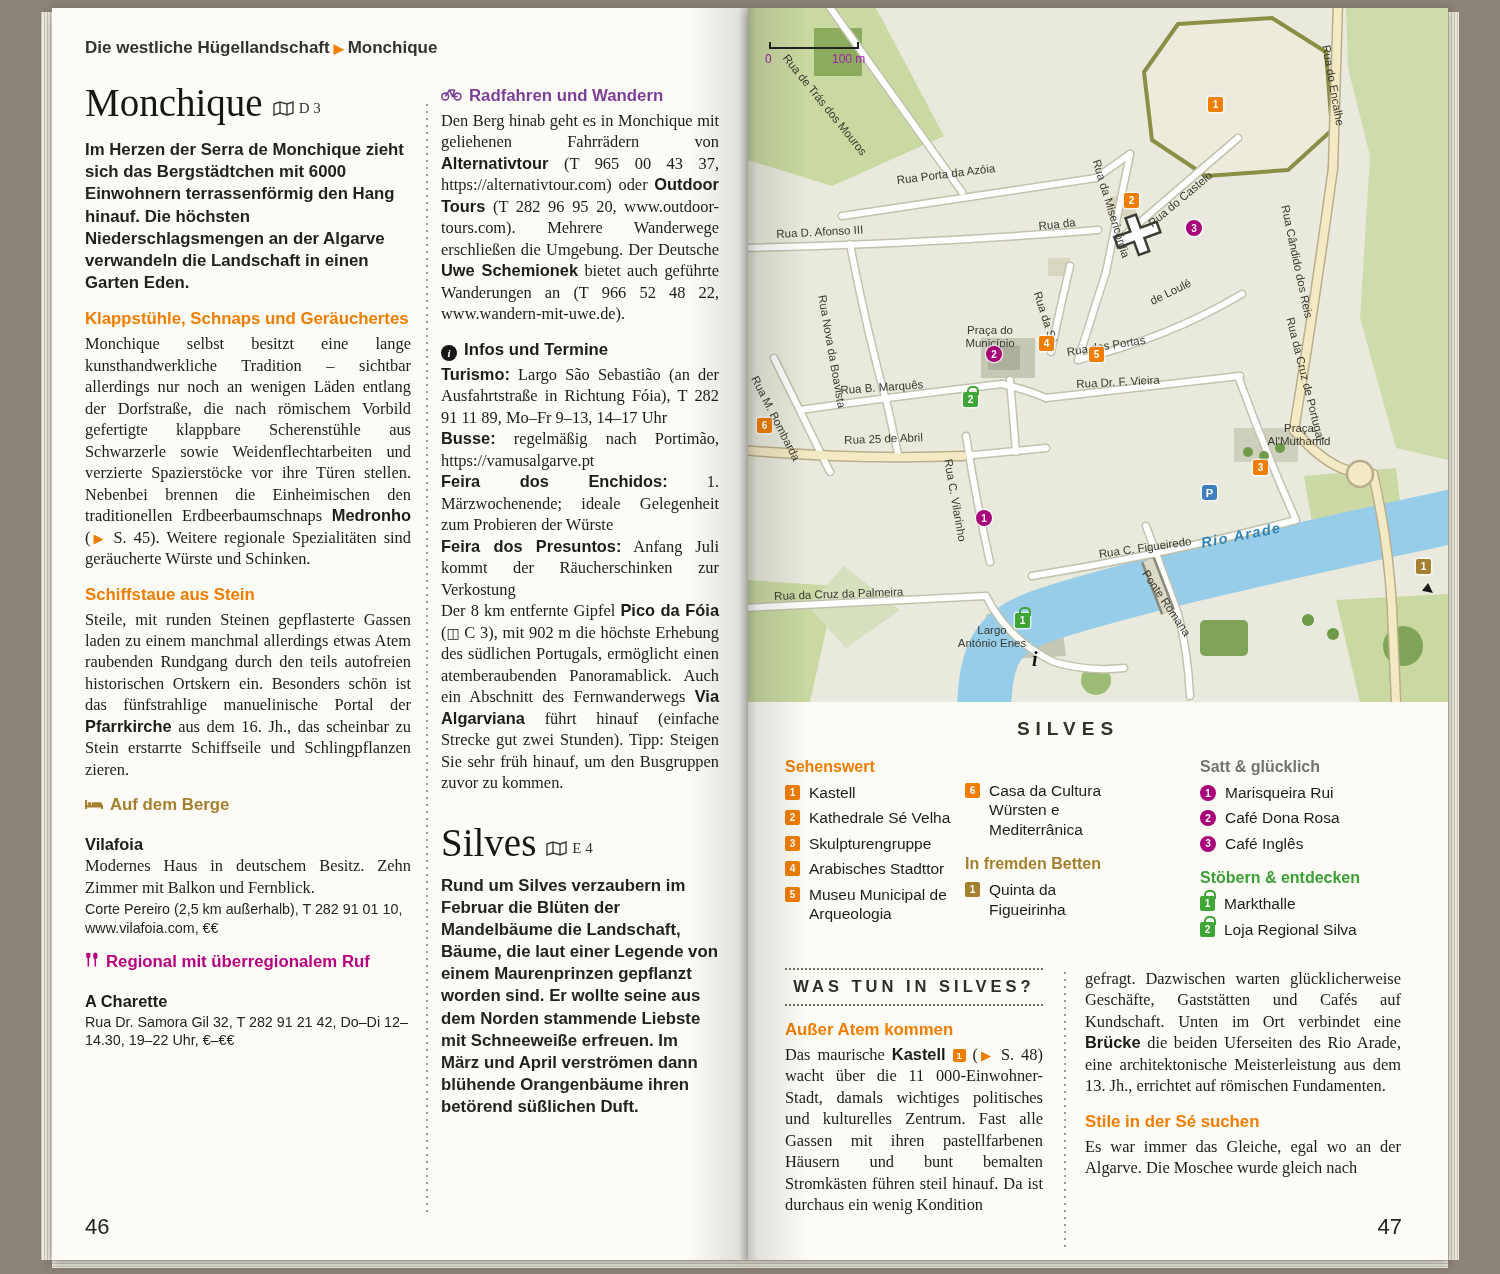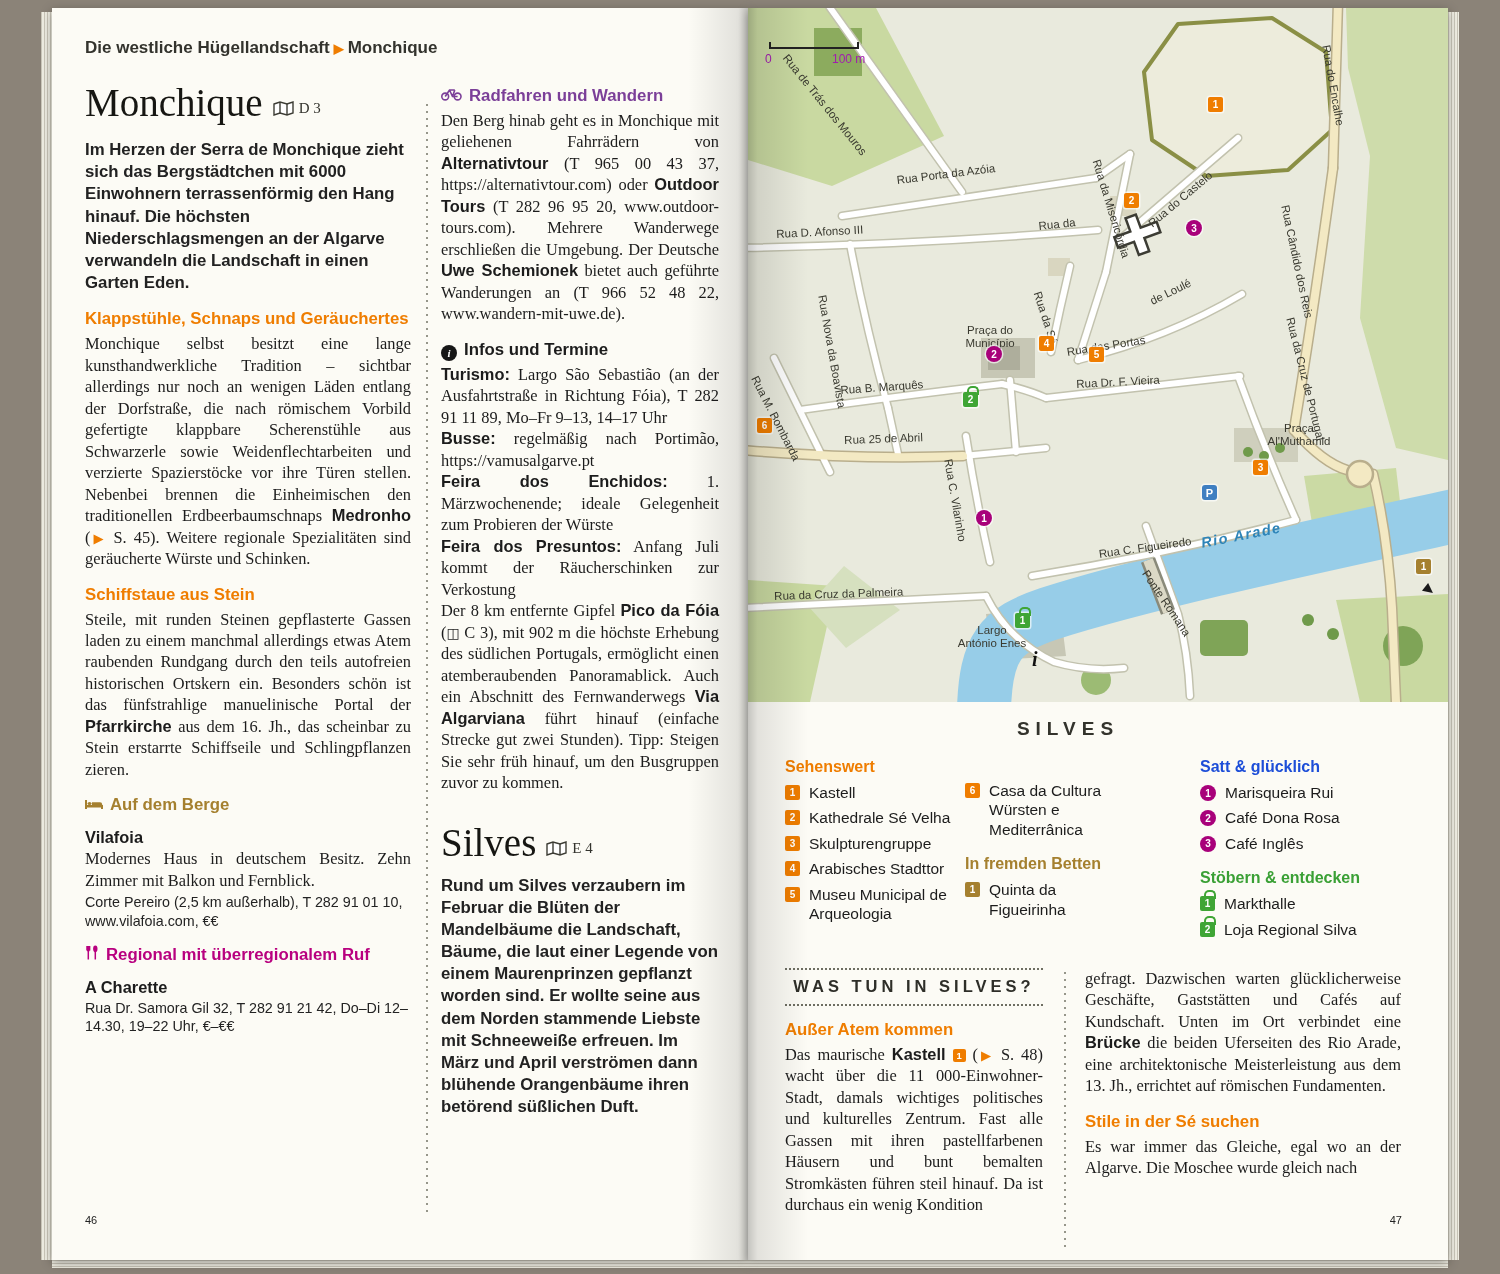--- a/index.html
+++ b/index.html
@@ -31,31 +31,31 @@
   .intro{font-size:16.8px;font-weight:700;line-height:1.32;margin:0 0 14px;color:#222;}
   h3.sub{font-size:16.8px;font-weight:700;margin:15px 0 3px;line-height:1.25;display:flex;gap:7px;align-items:baseline;}
   h3.orange{color:#ef7d00;}
   h3.magenta{color:#b8007f;}
   h3.purple{color:#7b3f98;}
   h3.brown{color:#a5802f;}
   h3.black{color:#1c1c1c;}
   p.body{font-family:"Liberation Serif",serif;font-size:16.4px;line-height:1.31;margin:0 0 2px;
          text-align:justify;color:#1c1c1c;}
   p.tight{margin:0;}
-  p.name{font-weight:700;font-size:16.4px;margin:12px 0 1px;}
+  p.name{font-weight:700;font-size:16.4px;margin:19px 0 1px;}
   p.details{font-size:14.3px;line-height:1.28;margin:2px 0 0;color:#232323;}
   .b{font-family:"Liberation Sans",sans-serif;font-weight:700;}
   .seg-or{color:#ef7d00;font-size:.8em;}
   .seg-mapg{font-size:.85em;}
   .seg-mko{display:inline-flex;width:13px;height:13px;background:#ef7d00;border-radius:2px;color:#fff;
            font:700 9.5px "Liberation Sans",sans-serif;align-items:center;justify-content:center;vertical-align:1px;}
   .dotted-head{margin:20px 0 12px;padding:7px 0 8px;text-align:center;font-weight:700;font-size:16.5px;
                letter-spacing:4px;color:#2e2e28;
                border-top:2px dotted #6e6e62;border-bottom:2px dotted #6e6e62;}
-  .pageno{position:absolute;top:1206px;font-size:11px;color:#222;}
+  .pageno{position:absolute;top:1206px;font-size:22px;color:#222;}
   .pn-left{left:33px;}
   .pn-right{right:46px;}
   .iicon{display:inline-flex;width:16px;height:16px;border-radius:50%;background:#161616;color:#fff;
          font:italic 700 11px "Liberation Serif",serif;align-items:center;justify-content:center;
          position:relative;top:2px;flex:0 0 auto;}
 
   
   .map{position:absolute;left:0;top:0;width:700px;height:694px;overflow:hidden;}
   .map-svg{position:absolute;left:0;top:0;}
   .ml{position:absolute;font-size:11.5px;color:#3a3a30;transform-origin:0 0;line-height:1.1;white-space:pre-line;}
@@ -79,21 +79,21 @@
   
   .legend{position:absolute;left:0;top:694px;width:700px;height:260px;}
   .legend-title{position:absolute;left:0;top:16px;width:640px;text-align:center;font-weight:700;
                 font-size:19px;letter-spacing:6px;color:#33332c;}
   .lg-col{position:absolute;top:56px;font-size:15.5px;}
   .lg-1{left:37px;width:174px;}
   .lg-2{left:217px;width:170px;}
   .lg-3{left:452px;width:228px;}
   .lg-h{font-size:16px;font-weight:700;margin:0 0 7px;}
   .lg-h.mt{margin-top:16px;}
-  .lg-h.orange{color:#ef7d00;}.lg-h.brown{color:#a5802f;}.lg-h.magenta{color:#1d4ed8;}.lg-h.green{color:#3aa035;}
+  .lg-h.orange{color:#ef7d00;}.lg-h.brown{color:#a5802f;}.lg-h.magenta{color:#737373;}.lg-h.green{color:#3aa035;}
   .lg-row{display:flex;gap:9px;margin:0 0 6px;align-items:flex-start;line-height:1.25;}
   .lg-row .mk{flex:0 0 auto;margin-top:2px;}
 
   
   .rp-cols{position:absolute;left:37px;top:960px;width:616px;display:flex;gap:42px;}
   .rcol-1{width:258px;}
   .rcol-2{flex:1;}
   .rvdot{position:absolute;left:316px;top:964px;height:276px;width:2px;
          background:repeating-linear-gradient(to bottom,#96968a 0 2px,transparent 2px 7px);}
   .rcol-1 .dotted-head{margin:0 0 14px;}

